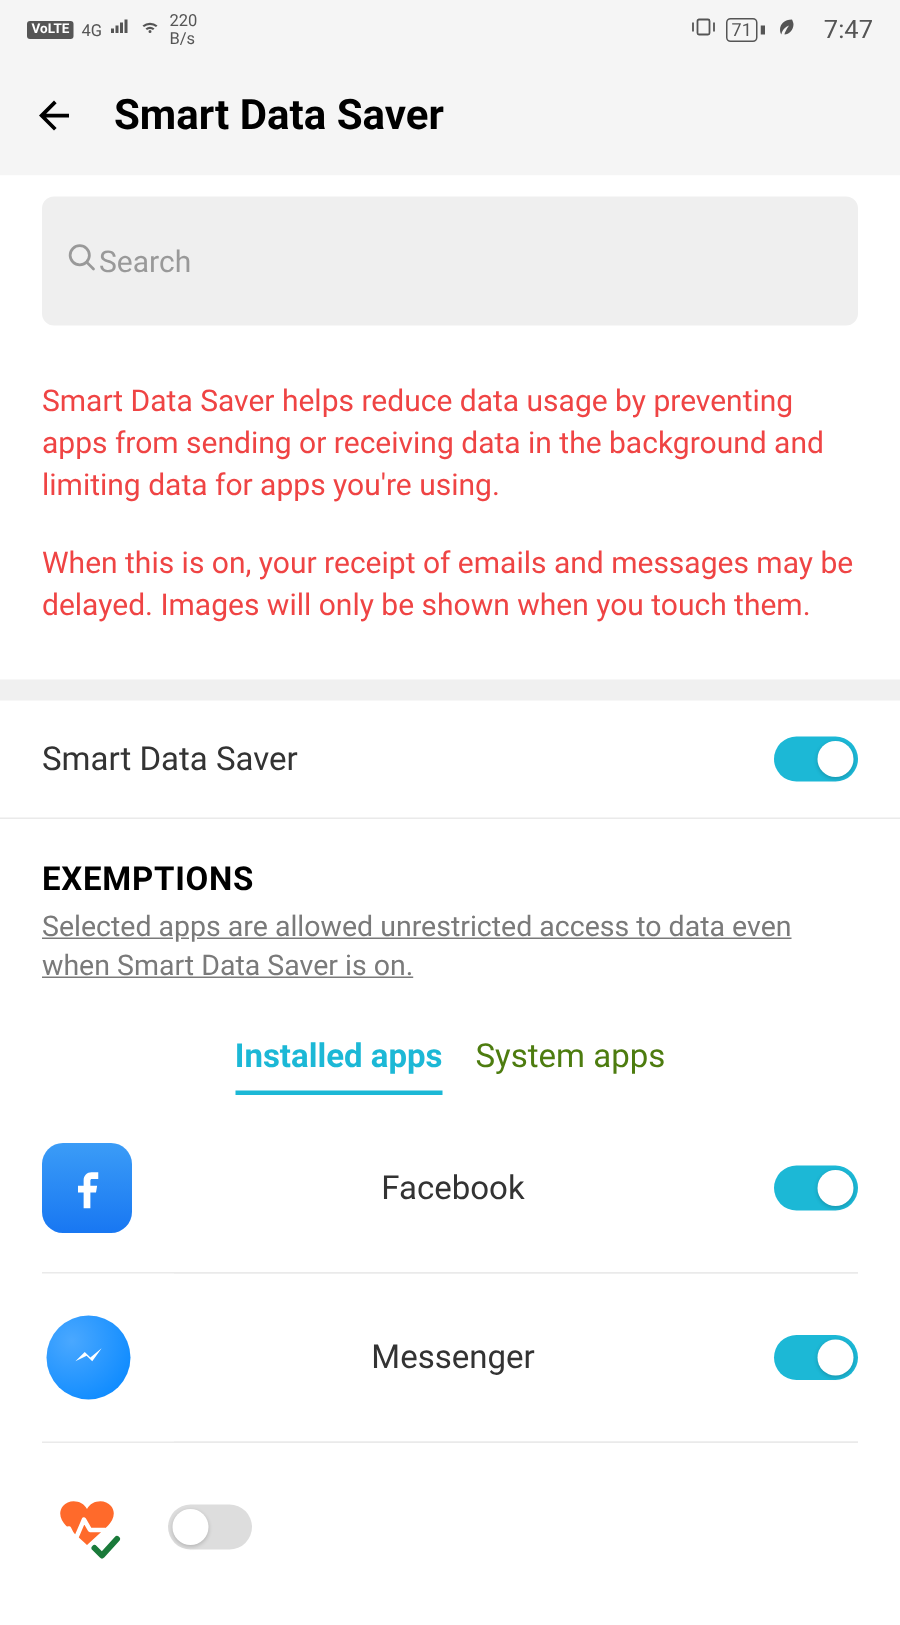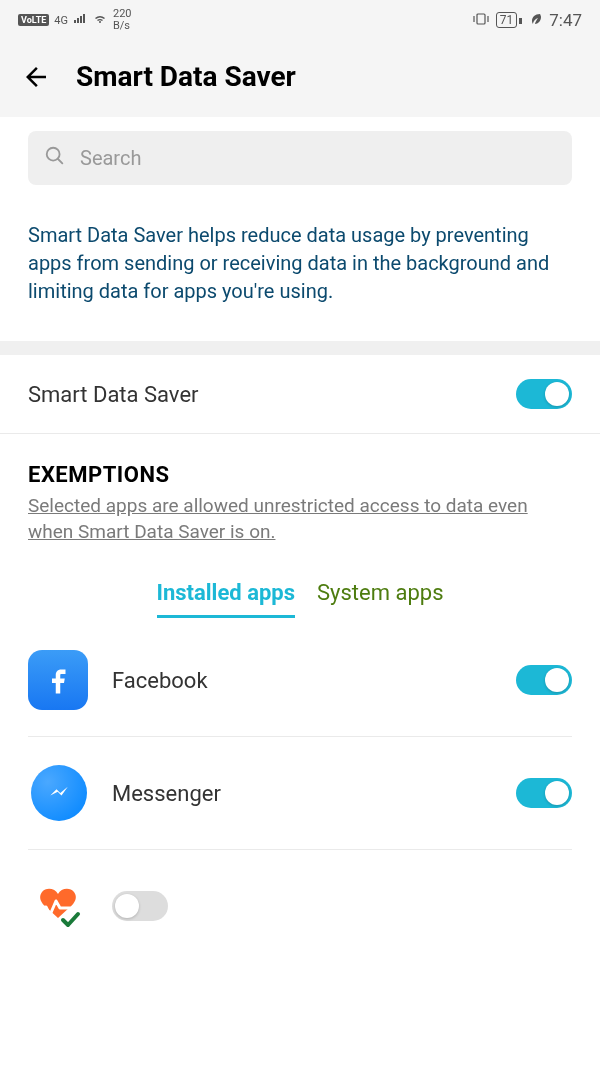--- a/index.html
+++ b/index.html
@@ -21,21 +21,21 @@
       padding: 3px 18px;
       font-size: 14px;
       color: #555;
     }
     .status-left { display: flex; align-items: center; gap: 5px; }
     .status-right { display: flex; align-items: center; gap: 6px; }
     .volte-badge { background: #555; color: #fff; font-size: 9px; padding: 1px 3px; border-radius: 2px; font-weight: bold; }
     .signal-text { font-size: 11px; line-height: 1; }
     .speed-text { font-size: 11px; line-height: 1.1; }
     .battery-box { border: 1px solid #555; border-radius: 3px; padding: 0 3px; font-size: 12px; }
-    .time-text { font-size: 17px; }
+    .time-text { font-size: 17px; margin-left: 12px; }
     .leaf { color: #555; }
     
     
     .header {
       background: #f5f5f5;
       display: flex;
       align-items: center;
       padding: 20px 20px 24px;
       gap: 24px;
     }
@@ -45,29 +45,28 @@
     
     .content { background: #fff; }
     
     
     .search-section { padding: 14px 28px 0; }
     .search-box {
       background: #efefef;
       border-radius: 8px;
       display: flex;
       align-items: center;
-      padding: 14px 16px;
-      gap: 14px;
+      padding: 30px 16px;
     }
     .search-placeholder { color: #999; font-size: 20px; }
     
     
     .description {
       padding: 36px 28px 36px;
-      color: #0c4a6e;
+      color: #ef4444;
       font-size: 20px;
       line-height: 1.4;
     }
     .description p { margin-bottom: 24px; }
     .description p:last-child { margin-bottom: 0; }
     
     
     .section-gap { height: 14px; background: #f0f0f0; }
     
     
@@ -121,21 +120,21 @@
       cursor: pointer;
       color: #4d7c0f;
     }
     .tab.active {
       color: #1cb8d6;
       font-weight: 700;
       border-bottom: 3px solid #1cb8d6;
     }
     
     
-    .app-list { padding: 0 28px; }
+    .app-list { padding: 0 28px; text-align: center; }
     .app-row {
       display: flex;
       align-items: center;
       padding: 26px 0;
       border-bottom: 1px solid #eaeaea;
       gap: 24px;
     }
     .app-list .app-row:last-child { border-bottom: none; }
     .app-list .indented-border {
       margin-left: 88px;
@@ -220,20 +219,21 @@
             <circle cx="10" cy="10" r="7" fill="none" stroke="#999" stroke-width="2"></circle>
             <line x1="15" y1="15" x2="20" y2="20" stroke="#999" stroke-width="2" stroke-linecap="round"></line>
           </svg>
       </span>
       <span class="search-placeholder">Search</span>
     </div>
   </div>
 
   <div class="description">
     <p>Smart Data Saver helps reduce data usage by preventing apps from sending or receiving data in the background and limiting data for apps you're using.</p>
+    <p>When this is on, your receipt of emails and messages may be delayed. Images will only be shown when you touch them.</p>
   </div>
 
   <div class="section-gap"></div>
 
   <div class="toggle-row">
     <div class="toggle-label">Smart Data Saver</div>
     <div class="toggle on">
       <div class="toggle-knob"></div>
     </div>
   </div>

